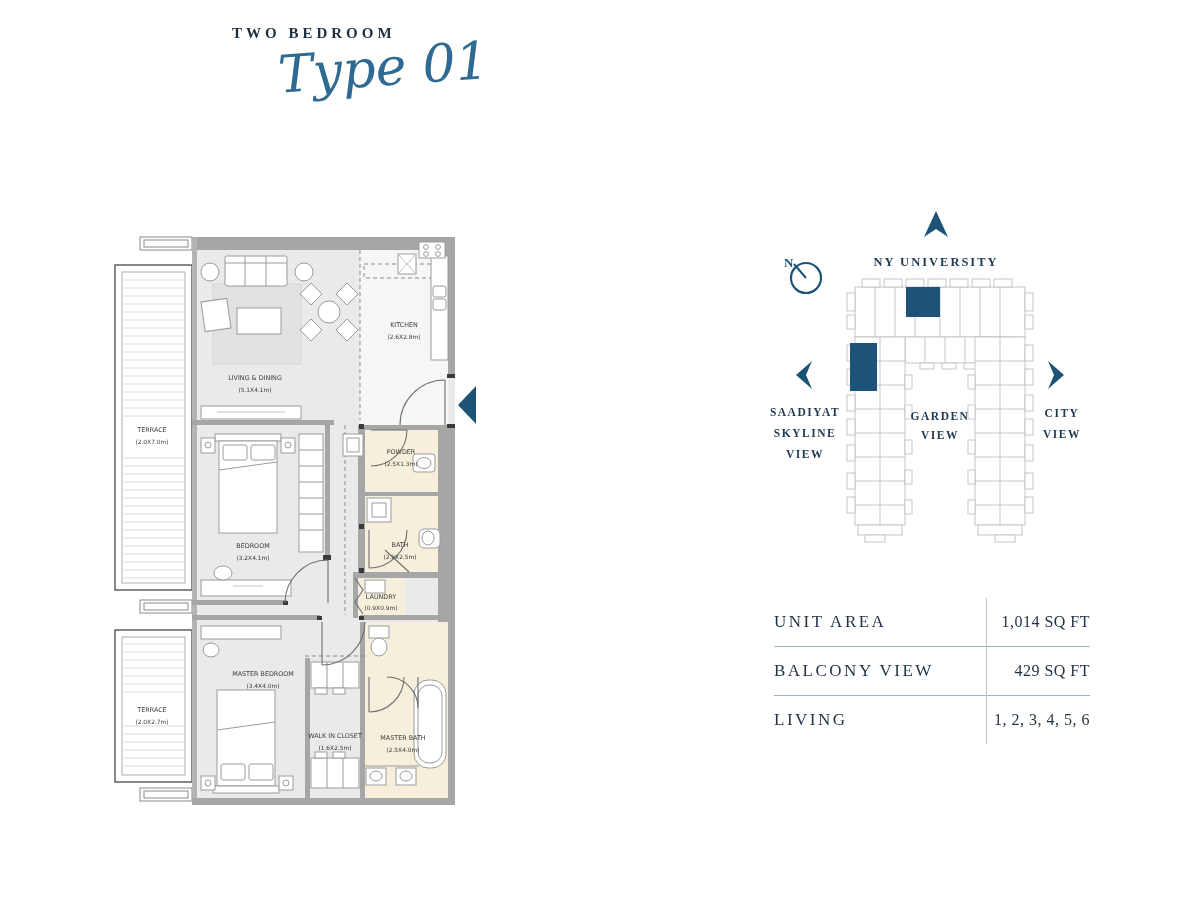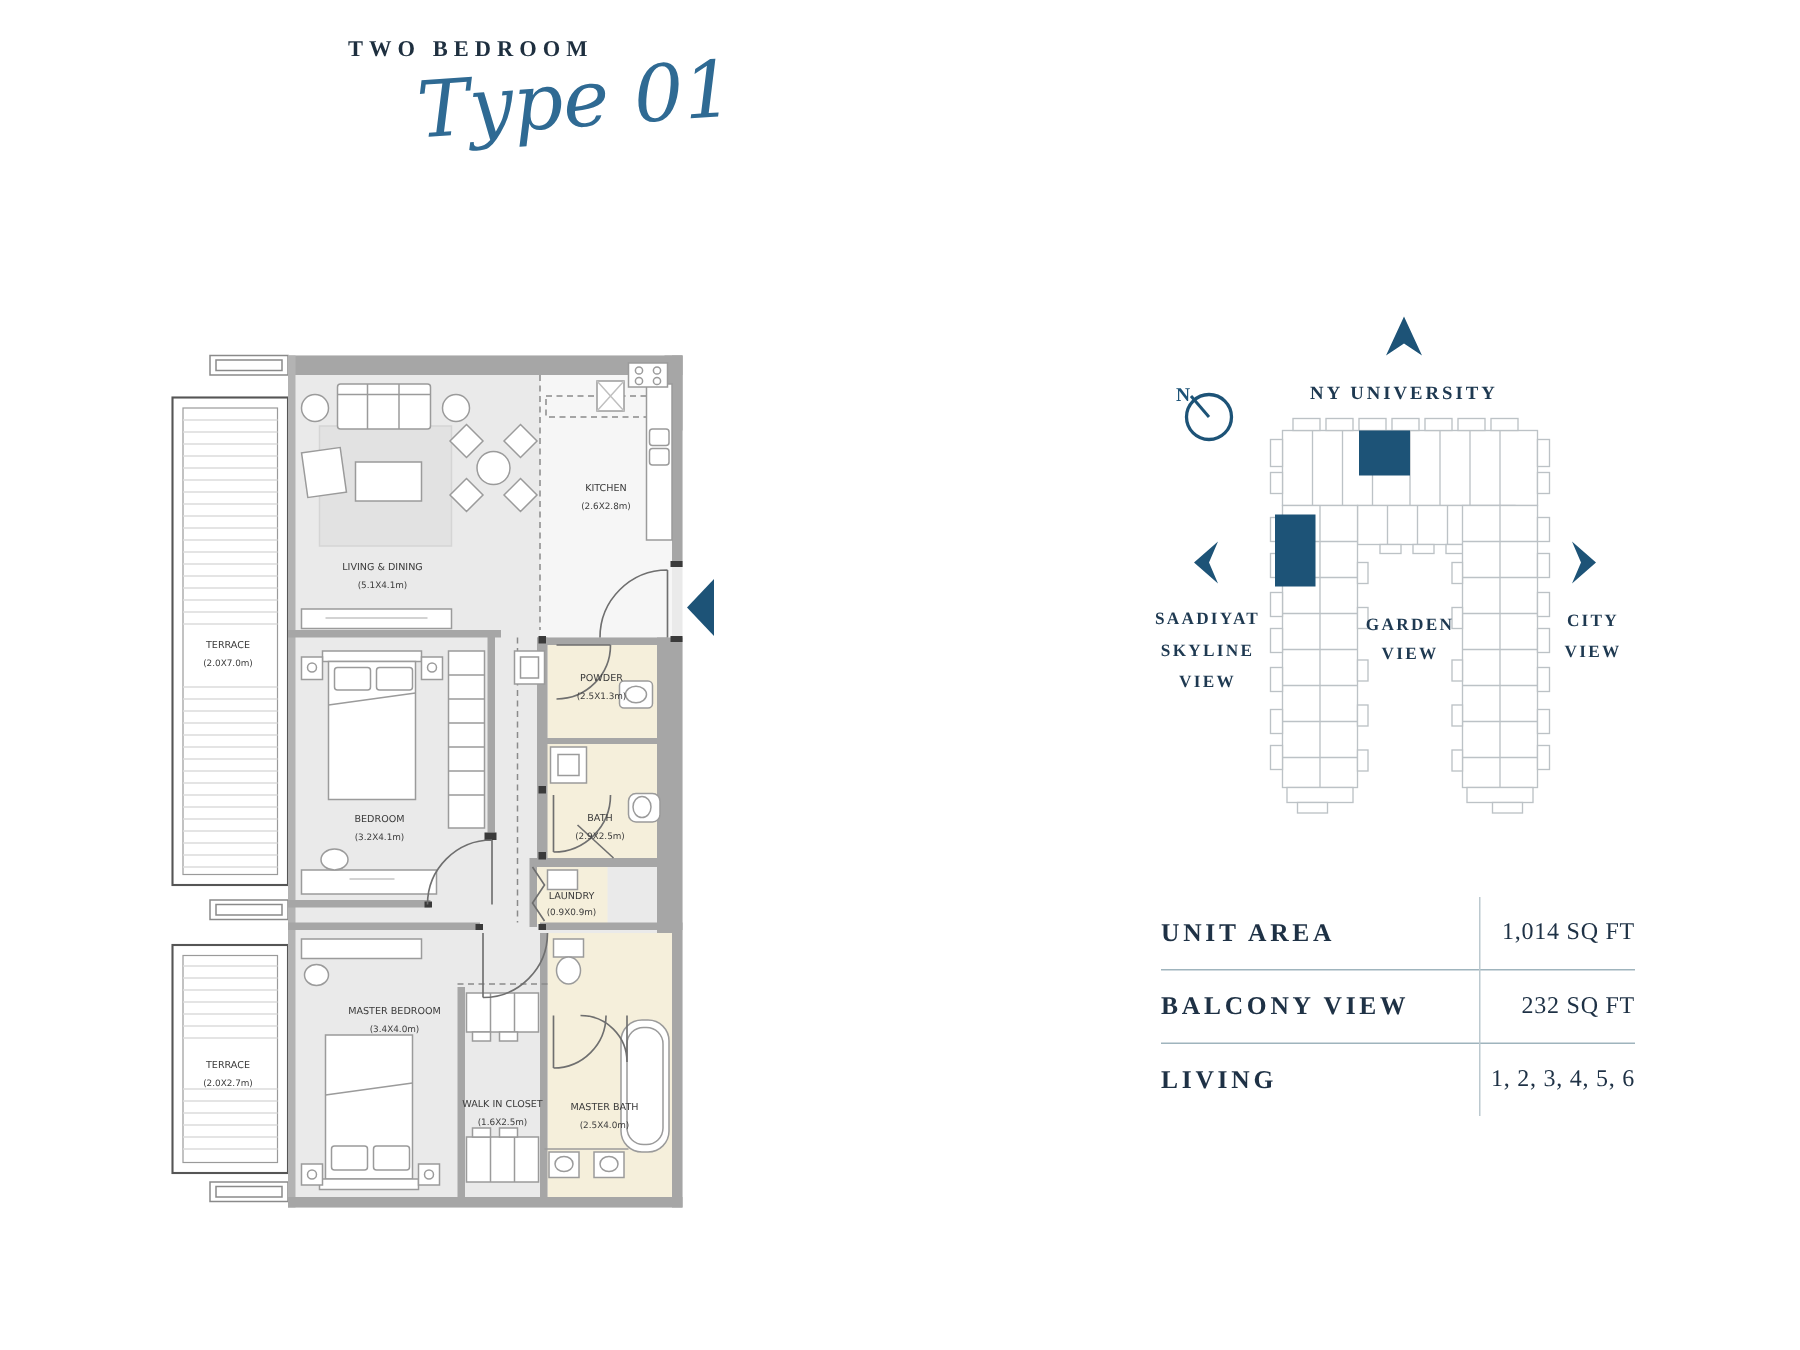--- a/index.html
+++ b/index.html
@@ -22,21 +22,21 @@
   .rm-d{font-size:5.9px;fill:#3c3c3c;text-anchor:middle;}
   .sp-head{font-family:"Liberation Serif", serif;font-size:12.5px;font-weight:700;
     fill:#1e3951;letter-spacing:2px;text-anchor:middle;}
   .sp-lab{font-family:"Liberation Serif", serif;font-size:11.5px;font-weight:700;
     fill:#1e3951;letter-spacing:1.5px;text-anchor:middle;}
   .sp-n{font-family:"Liberation Serif", serif;font-size:13px;font-weight:700;fill:#1d5377;}
   .spec-table{position:absolute;left:774px;top:598px;width:316px;color:#1e3145;}
   .spec-row{display:flex;justify-content:space-between;align-items:center;
     height:48px;border-bottom:1px solid #9fb4bd;}
   .spec-row:last-child{border-bottom:none;}
-  .spec-label{font-size:17px;font-weight:700;letter-spacing:2.5px;}
+  .spec-label{font-size:17px;font-weight:400;letter-spacing:2.5px;}
   .spec-value{font-size:16px;letter-spacing:0.5px;text-align:center;}
   .spec-divider{position:absolute;left:212px;top:0;height:100%;width:1px;background:#bcc9cf;}
 </style>
 </head>
 <body>
 
 <div class="title-block">
   <div class="category">TWO BEDROOM</div>
   <div class="type-script">Type 01</div>
 </div>
@@ -355,19 +355,19 @@
 </svg>
 
 <div class="spec-table">
   <div class="spec-divider"></div>
   <div class="spec-row">
     <span class="spec-label">UNIT AREA</span>
     <span class="spec-value">1,014 SQ FT</span>
   </div>
   <div class="spec-row">
     <span class="spec-label">BALCONY VIEW</span>
-    <span class="spec-value">232 SQ FT</span>
+    <span class="spec-value">429 SQ FT</span>
   </div>
   <div class="spec-row">
     <span class="spec-label">LIVING</span>
     <span class="spec-value">1, 2, 3, 4, 5, 6</span>
   </div>
 </div>
 
 </body></html>

